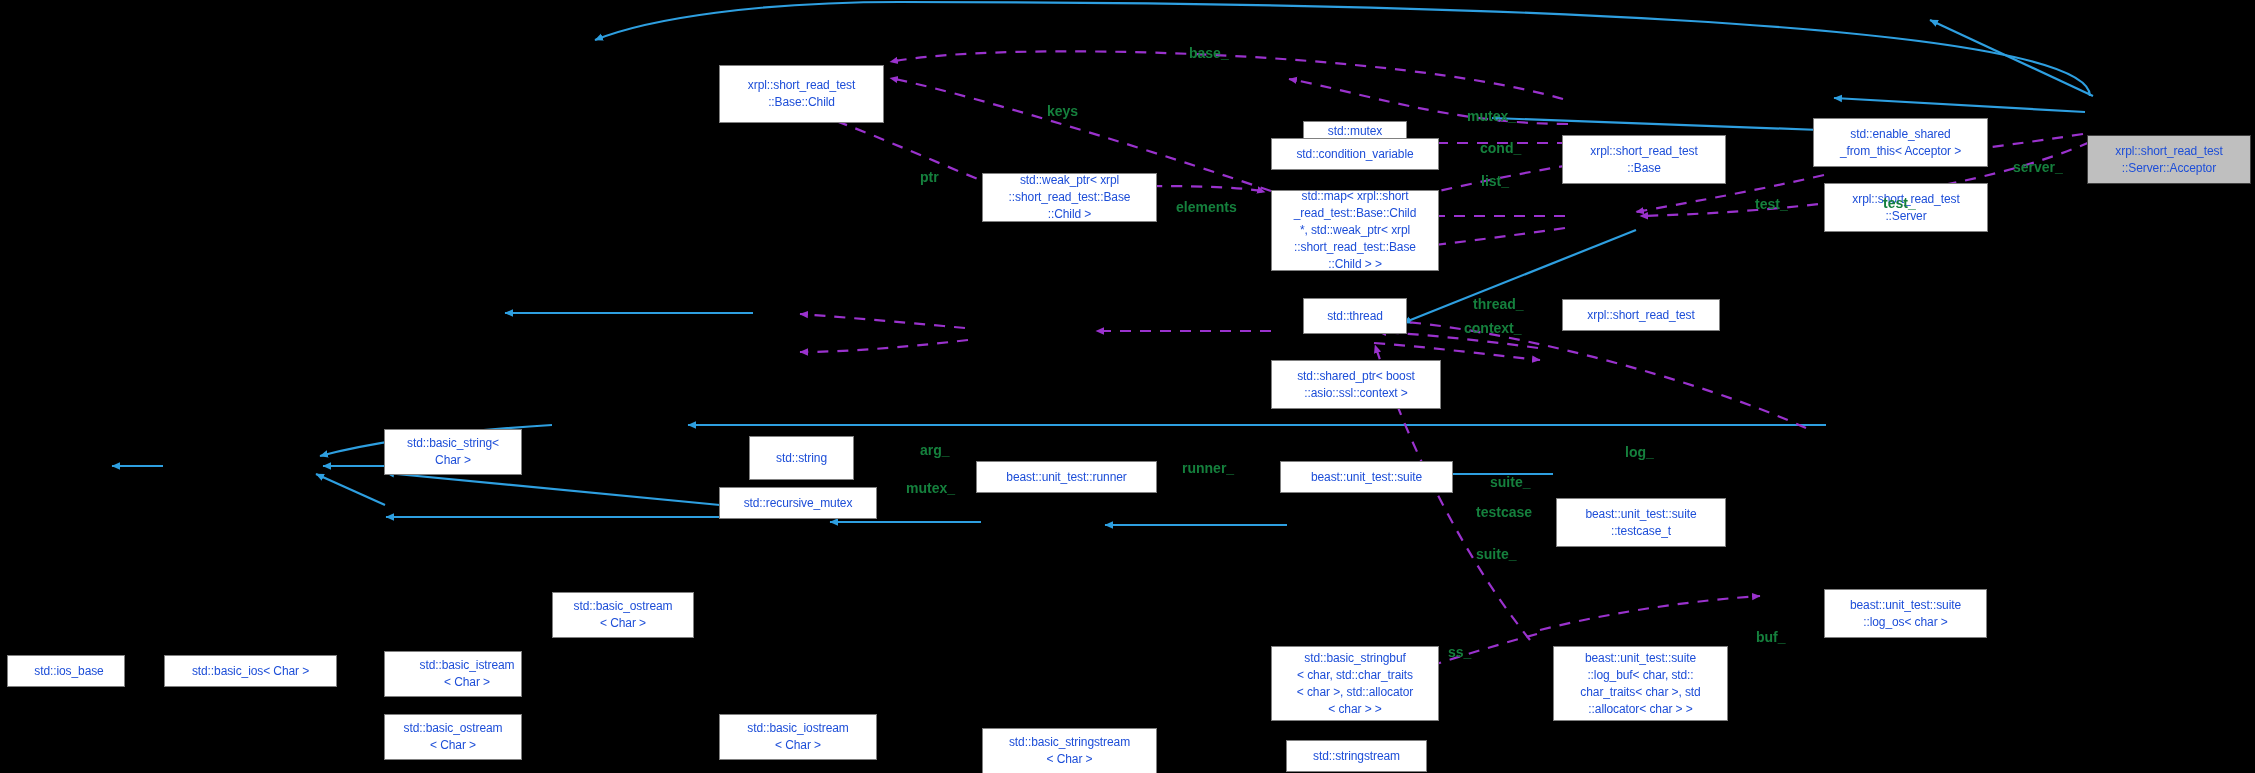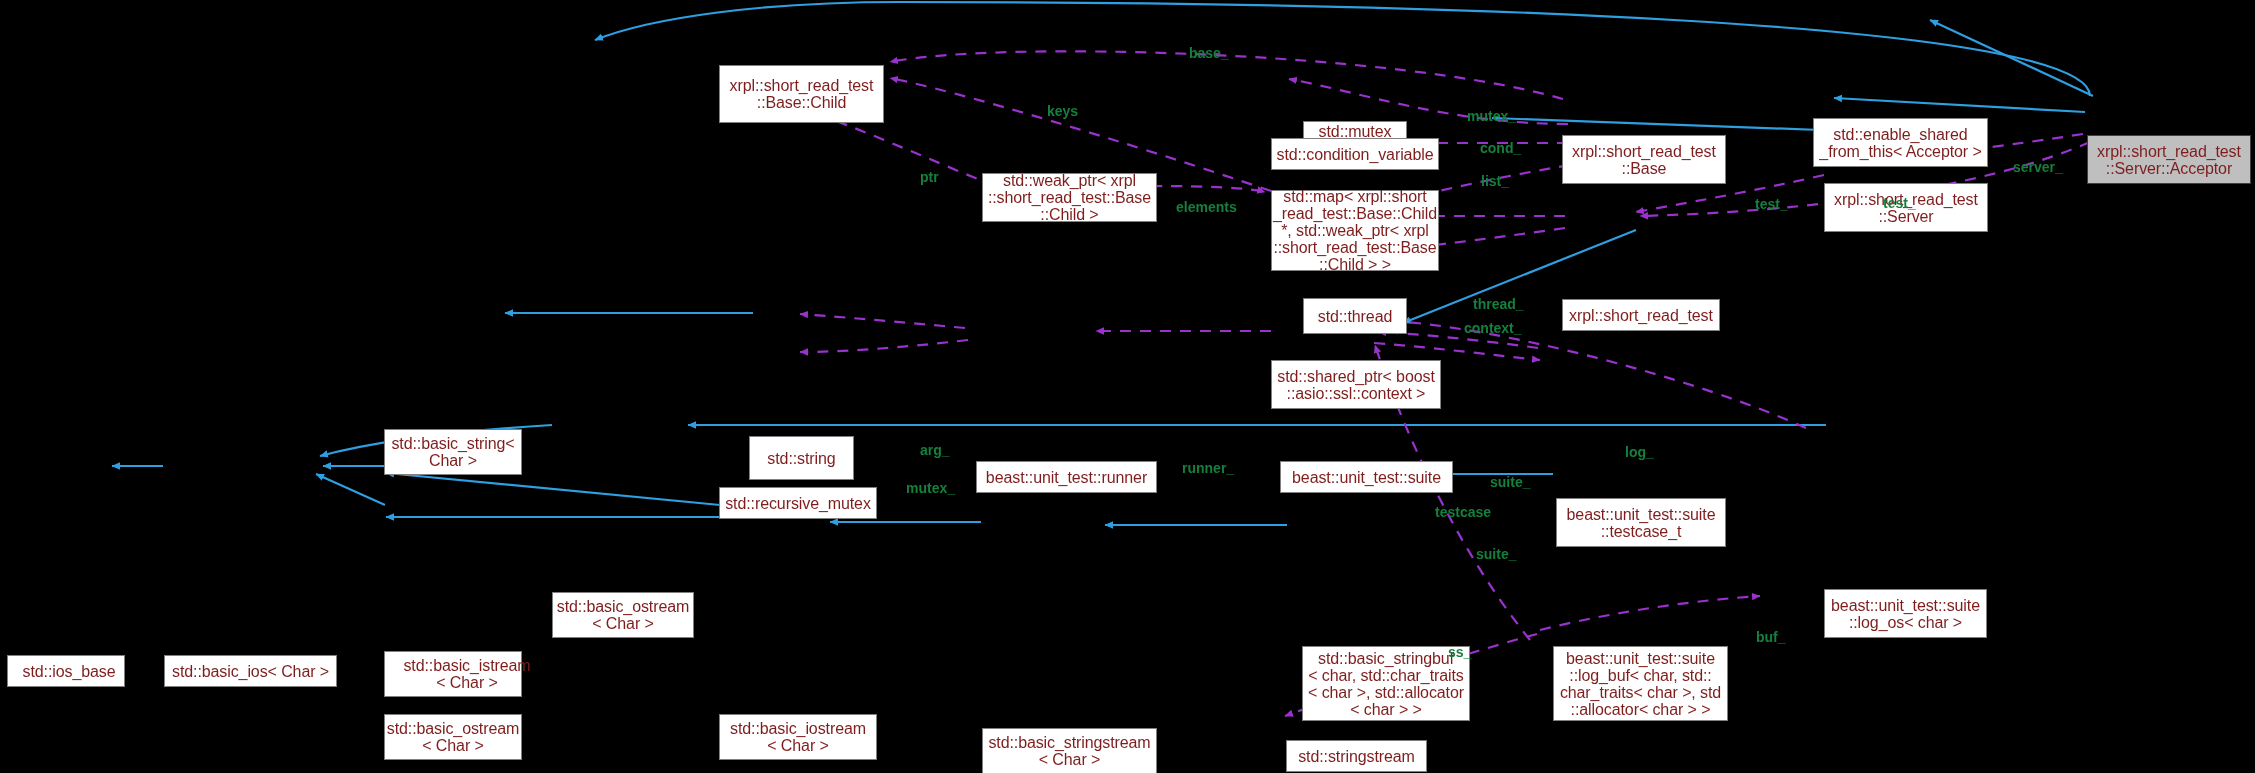--- a/index.html
+++ b/index.html
@@ -20,26 +20,26 @@
     left: 0; top: 0;
     width: 2255px;
     height: 773px;
     pointer-events: none;
   }
   .node {
     position: absolute;
     box-sizing: border-box;
     background: #ffffff;
     border: 1px solid #808080;
-    color: #7f1d1d;
+    color: #1d4ed8;
     display: flex;
     align-items: center;
     justify-content: center;
     text-align: center;
-    font-size: 16px;
+    font-size: 12px;
     line-height: 17px;
     letter-spacing: -0.1px;
     white-space: pre;
     z-index: 5;
   }
   .node.highlight {
     background: #bfbfbf;
     border: 1px solid #404040;
   }
   .edge-label {
@@ -184,21 +184,21 @@
       <div class="node" style="left: 1824px; top: 589px; width: 163px; height: 49px;">beast::unit_test::suite
 ::log_os&lt; char &gt;</div>
       <div class="node" style="left: 552px; top: 592px; width: 142px; height: 46px;">std::basic_ostream
 &lt; Char &gt;</div>
       <div class="node" style="left: 7px; top: 655px; width: 118px; height: 32px; padding-left: 6px;">std::ios_base</div>
       <div class="node" style="left: 164px; top: 655px; width: 173px; height: 32px;">std::basic_ios&lt; Char &gt;</div>
       <div class="node" style="left: 384px; top: 651px; width: 138px; height: 46px; padding-left: 28px;">std::basic_istream
 &lt; Char &gt;</div>
       <div class="node" style="left: 384px; top: 714px; width: 138px; height: 46px;">std::basic_ostream
 &lt; Char &gt;</div>
-      <div class="node" style="left: 1271px; top: 646px; width: 168px; height: 75px; margin-left: 31px;">std::basic_stringbuf
+      <div class="node" style="left: 1271px; top: 646px; width: 168px; height: 75px;">std::basic_stringbuf
 &lt; char, std::char_traits
 &lt; char &gt;, std::allocator
 &lt; char &gt; &gt;</div>
       <div class="node" style="left: 1553px; top: 646px; width: 175px; height: 75px;">beast::unit_test::suite
 ::log_buf&lt; char, std::
 char_traits&lt; char &gt;, std
 ::allocator&lt; char &gt; &gt;</div>
       <div class="node" style="left: 719px; top: 714px; width: 158px; height: 46px;">std::basic_iostream
 &lt; Char &gt;</div>
       <div class="node" style="left: 982px; top: 728px; width: 175px; height: 46px;">std::basic_stringstream
@@ -216,19 +216,19 @@
       <div class="edge-label" style="left: 2013px; top: 160px;">server_</div>
       <div class="edge-label" style="left: 1755px; top: 197px;">test_</div>
       <div class="edge-label" style="left: 1883px; top: 196px;">test_</div>
       <div class="edge-label" style="left: 1473px; top: 297px;">thread_</div>
       <div class="edge-label" style="left: 1464px; top: 321px;">context_</div>
       <div class="edge-label" style="left: 920px; top: 443px;">arg_</div>
       <div class="edge-label" style="left: 906px; top: 481px;">mutex_</div>
       <div class="edge-label" style="left: 1182px; top: 461px;">runner_</div>
       <div class="edge-label" style="left: 1625px; top: 445px;">log_</div>
       <div class="edge-label" style="left: 1490px; top: 475px;">suite_</div>
-      <div class="edge-label" style="left: 1435px; top: 505px;">testcase</div>
+      <div class="edge-label" style="left: 1476px; top: 505px;">testcase</div>
       <div class="edge-label" style="left: 1476px; top: 547px;">suite_</div>
       <div class="edge-label" style="left: 1756px; top: 630px;">buf_</div>
       <div class="edge-label" style="left: 1448px; top: 645px;">ss_</div>
     </div>
 
 </div>
 
 </body></html>

